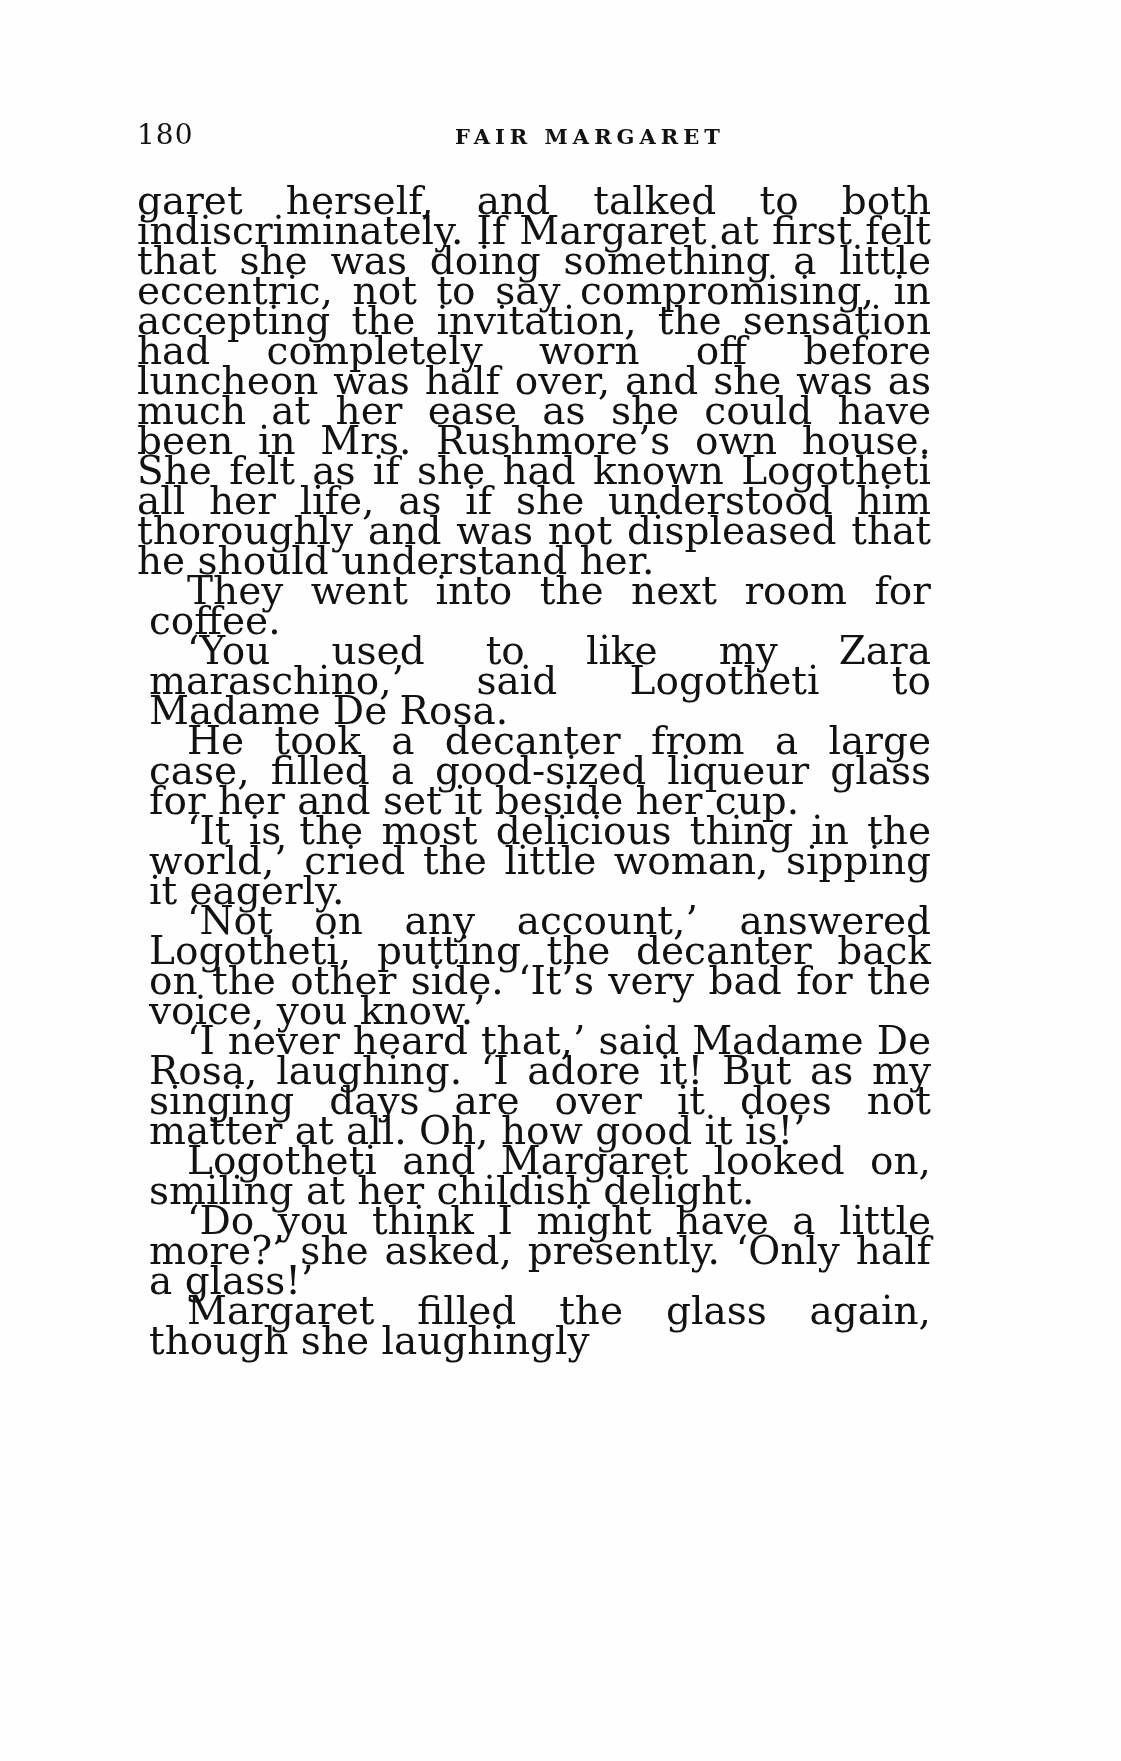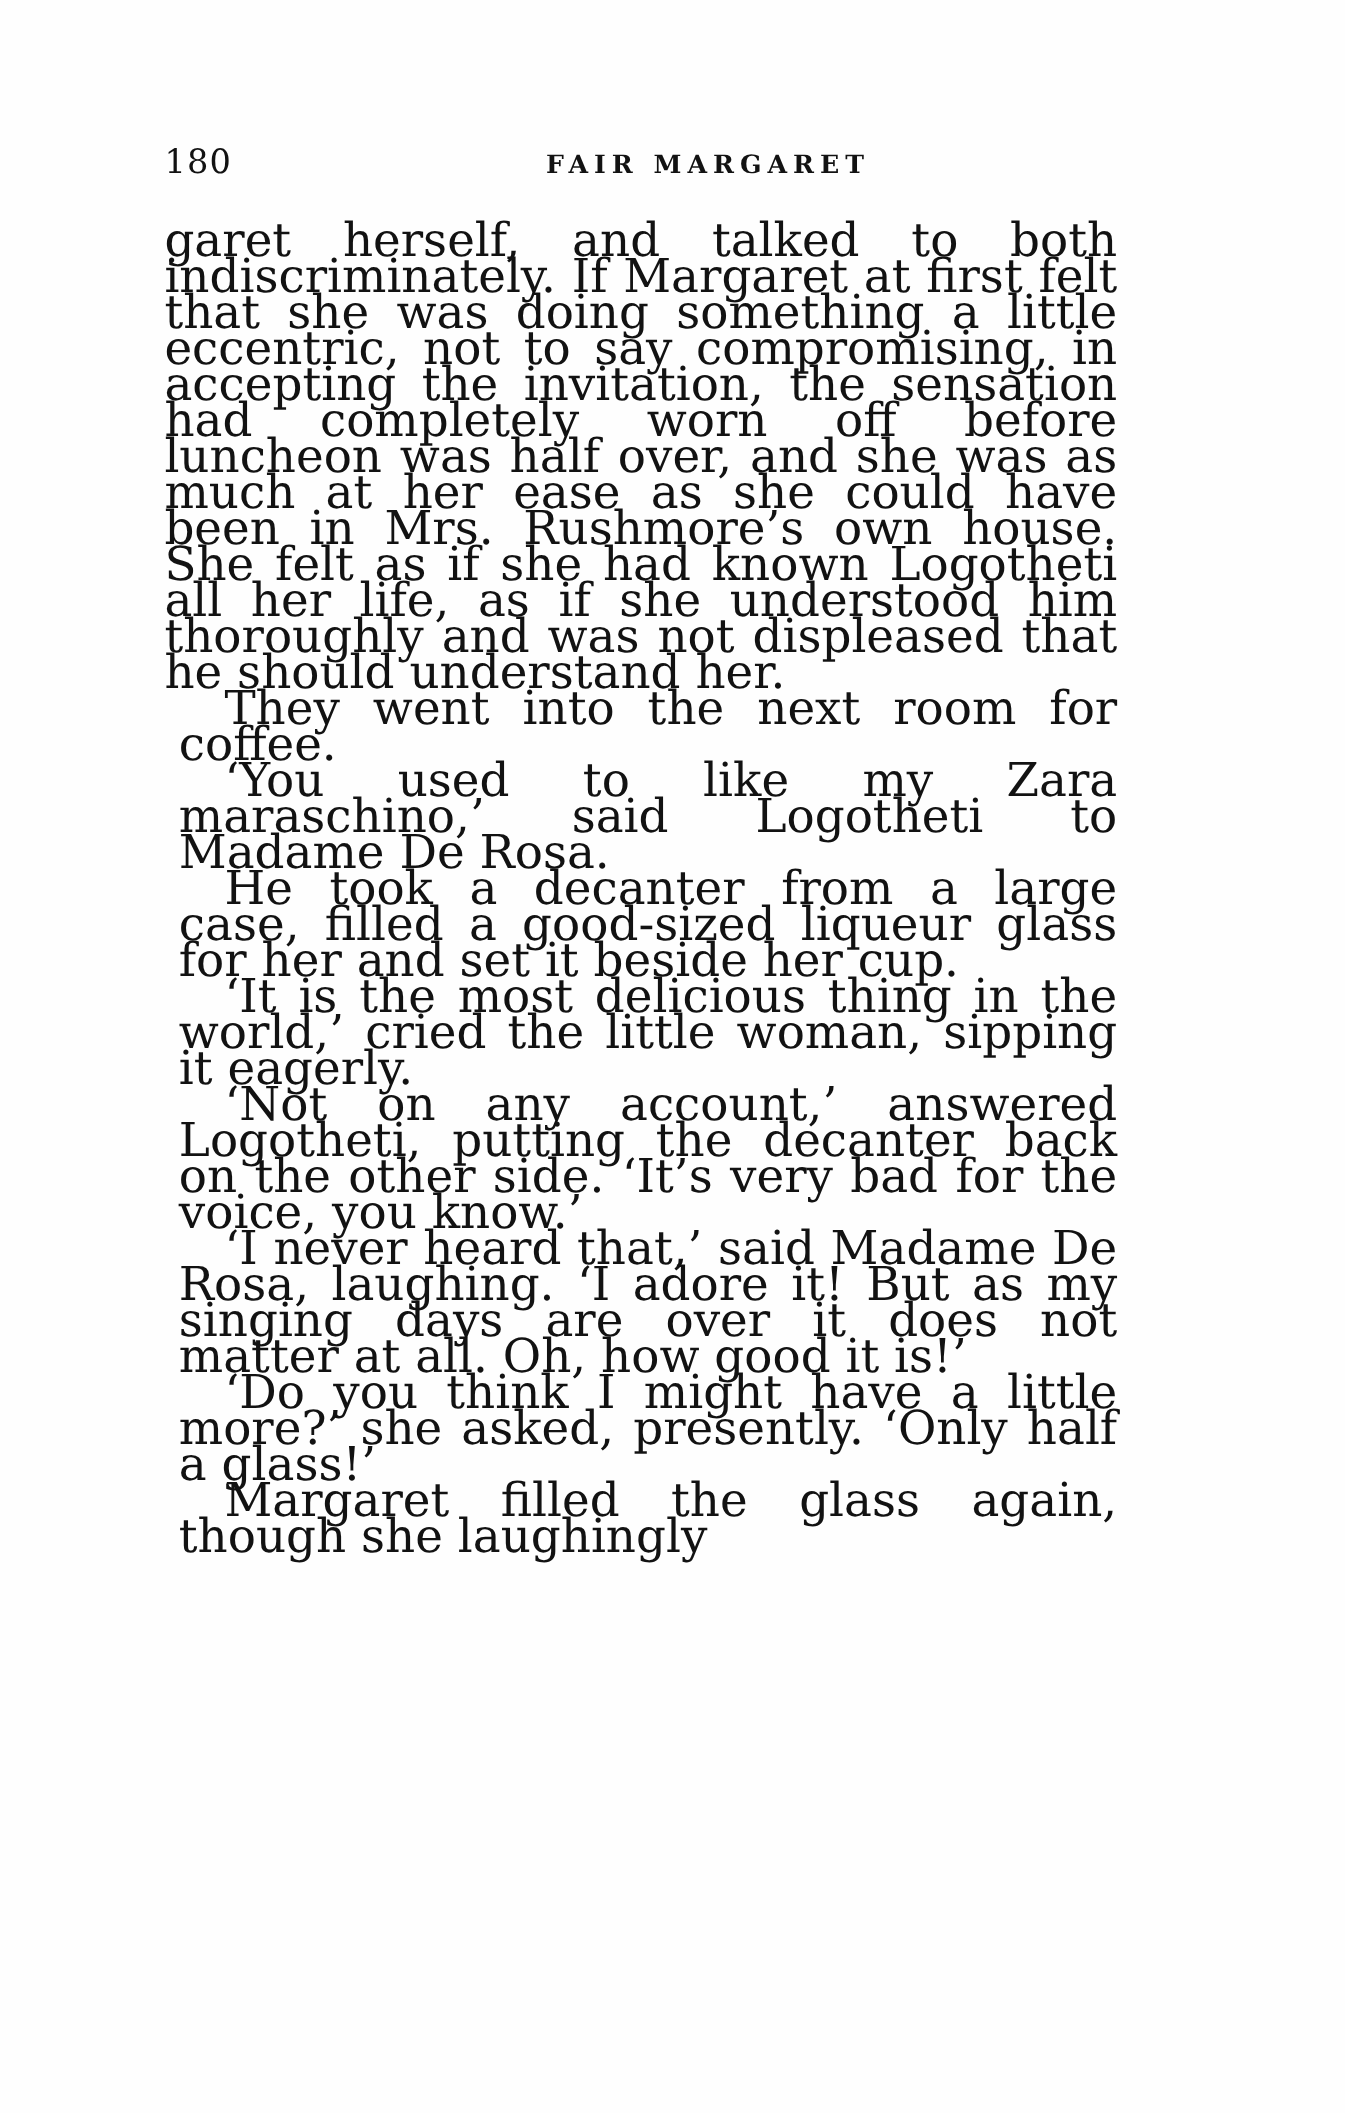--- a/index.html
+++ b/index.html
@@ -62,16 +62,17 @@
     <span class="running-head">FAIR MARGARET</span>
   </header>
   <main class="page-body">
       <p class="para">garet herself, and talked to both indiscriminately.  If Margaret at first felt that she was doing something a little eccentric, not to say compromising, in accepting the invitation, the sensation had completely worn off before luncheon was half over, and she was as much at her ease as she could have been in Mrs. Rushmore’s own house.  She felt as if she had known Logotheti all her life, as if she understood him thoroughly and was not displeased that he should understand her.</p>
       <p class="para indent">They went into the next room for coffee.</p>
       <p class="para indent">‘You used to like my Zara maraschino,’ said Logotheti to Madame De Rosa.</p>
       <p class="para indent">He took a decanter from a large case, filled a good-sized liqueur glass for her and set it beside her cup.</p>
       <p class="para indent">‘It is the most delicious thing in the world,’ cried the little woman, sipping it eagerly.</p>
       <p class="para indent">‘Not on any account,’ answered Logotheti, putting the decanter back on the other side.  ‘It’s very bad for the voice, you know.’</p>
       <p class="para indent">‘I never heard that,’ said Madame De Rosa, laughing.  ‘I adore it!  But as my singing days are over it does not matter at all.  Oh, how good it is!’</p>
+      <p class="para indent">Logotheti and Margaret looked on, smiling at her childish delight.</p>
       <p class="para indent">‘Do you think I might have a little more?’ she asked, presently.  ‘Only half a glass!’</p>
       <p class="para indent">Margaret filled the glass again, though she laughingly</p>
     </main>
 </div>
 
 </body></html>

